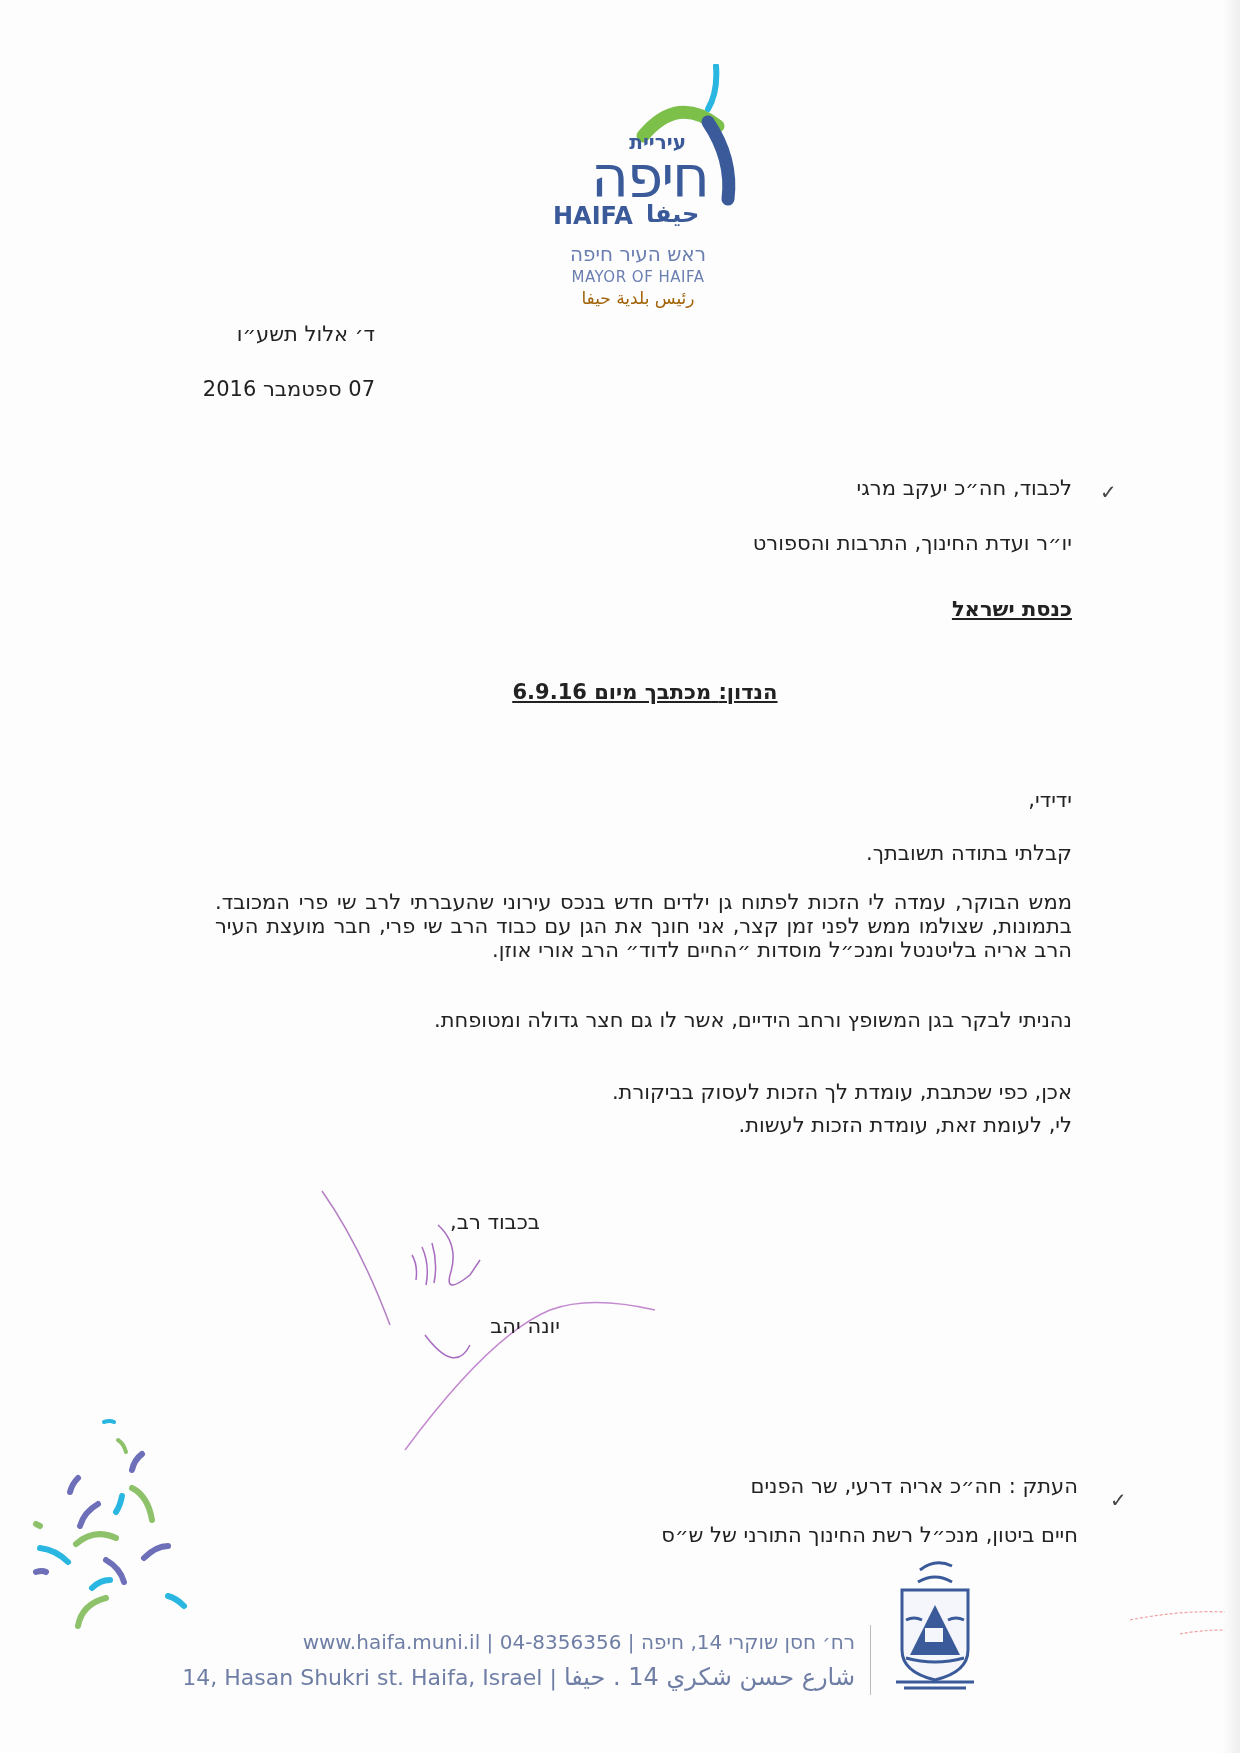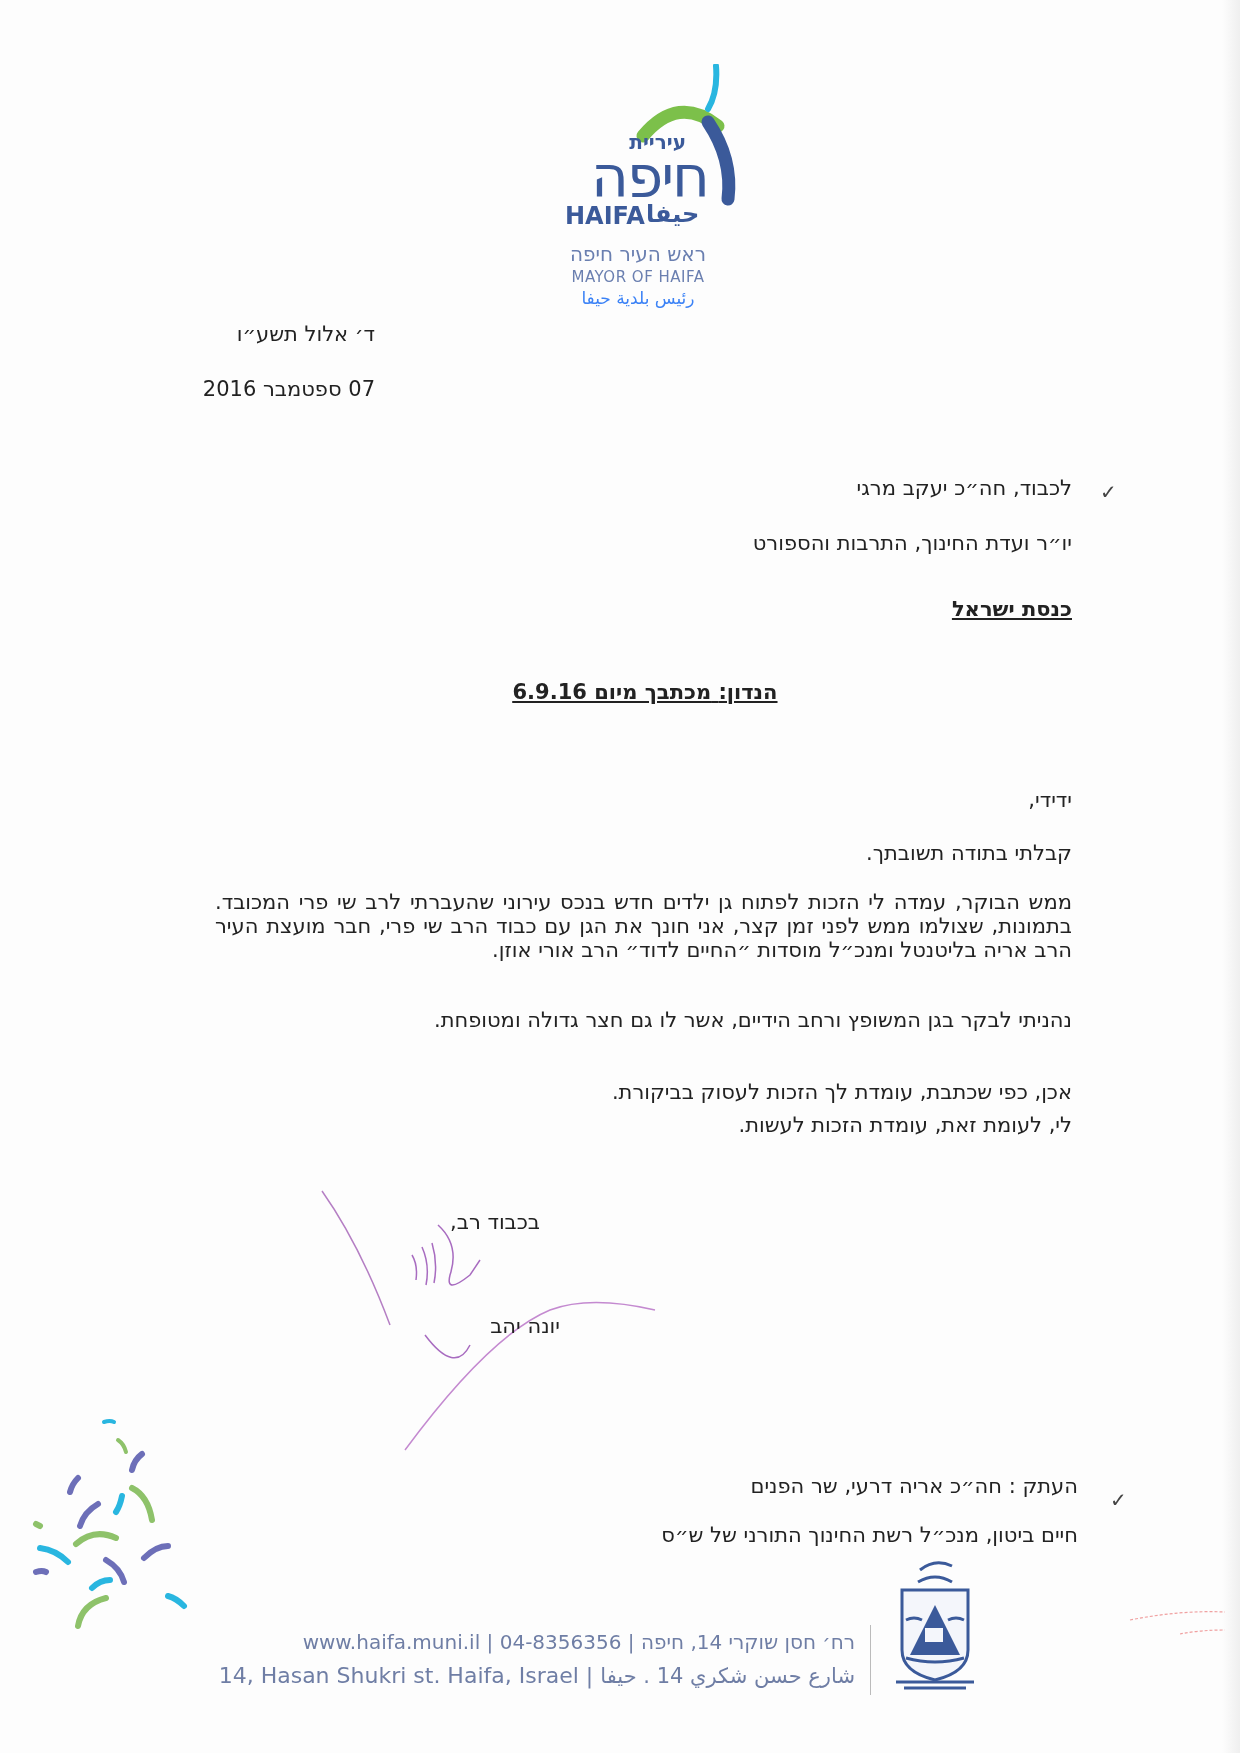--- a/index.html
+++ b/index.html
@@ -12,25 +12,25 @@
   .page-edge { position: absolute; right: 0; top: 0; width: 18px; height: 1753px;
     background: linear-gradient(to right, #fdfdfd, #efefef); }
   .abs { position: absolute; }
   .rtl { direction: rtl; unicode-bidi: embed; }
   .txt { font-size: 21px; white-space: nowrap; }
 
   
   .logo { left: 548px; top: 64px; width: 200px; height: 250px; }
   .logo-small { position: absolute; right: 62px; top: 66px; font-size: 20px; font-weight: bold; color: #3b5a9a; direction: rtl; }
   .logo-big { position: absolute; right: 40px; top: 84px; font-size: 58px; font-weight: normal; color: #3b5a9a; direction: rtl; letter-spacing: -2px; line-height: 1; }
-  .logo-en { position: absolute; left: 17px; top: 138px; font-size: 24px; font-weight: bold; color: #3b5a9a; font-family: "DejaVu Sans", sans-serif; }
+  .logo-en { position: absolute; left: 5px; top: 138px; font-size: 24px; font-weight: bold; color: #3b5a9a; font-family: "DejaVu Sans", sans-serif; }
   .logo-ar { position: absolute; left: 82px; top: 136px; font-size: 24px; font-weight: bold; color: #3b5a9a; }
   .logo-mayor-he { position: absolute; left: 10px; top: 178px; width: 160px; text-align: center; font-size: 20px; color: #6a7fb0; direction: rtl; }
   .logo-mayor-en { position: absolute; left: 10px; top: 204px; width: 160px; text-align: center; font-size: 15px; color: #6a7fb0; letter-spacing: 0.5px; }
-  .logo-mayor-ar { position: absolute; left: 10px; top: 224px; width: 160px; text-align: center; font-size: 17px; color: #3b82f6; direction: rtl; }
+  .logo-mayor-ar { position: absolute; left: 10px; top: 224px; width: 160px; text-align: center; font-size: 17px; color: #a16207; direction: rtl; }
 
   
   .date-hebrew { right: 865px; top: 322px; }
   .date-greg { right: 865px; top: 377px; }
 
   
   .recipient-name { right: 168px; top: 476px; }
   .recipient-title { right: 168px; top: 531px; }
   .recipient-org { right: 168px; top: 580px; font-weight: bold; text-decoration: underline; margin-top: 17px; }
   .check { font-size: 20px; color: #444; }
@@ -142,18 +142,18 @@
 <div class="abs footer-line1">
   <span>www.haifa.muni.il</span>
   <span>|</span>
   <span>04-8356356</span>
   <span>|</span>
   <span class="rtl">רח׳ חסן שוקרי 14, חיפה</span>
 </div>
 <div class="abs footer-line2">
   <span>14, Hasan Shukri st. Haifa, Israel</span>
   <span>|</span>
-  <span class="rtl" style="font-size:21px">شارع حسن شكري 14 . حيفا</span>
+  <span class="rtl" style="font-size:24px">شارع حسن شكري 14 . حيفا</span>
 </div>
 
 <svg class="abs" style="left:1100px;top:1600px" width="130" height="40">
   <path d="M30 20 Q80 10 125 12 M80 34 Q100 30 125 30" stroke="#f0a0a0" stroke-width="1.2" stroke-dasharray="3 2" fill="none"></path>
 </svg>
 
 </body></html>

